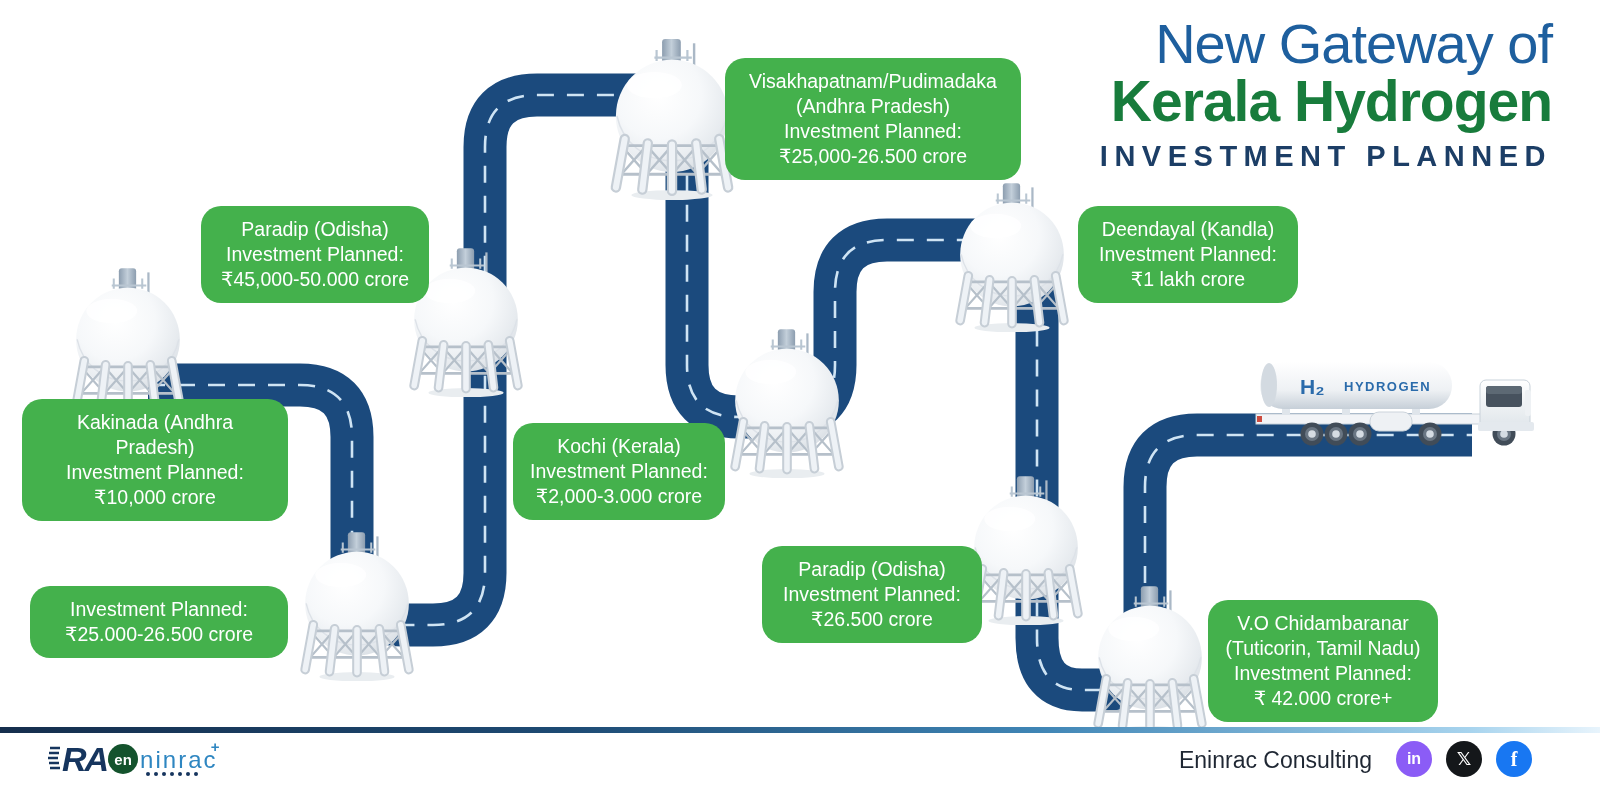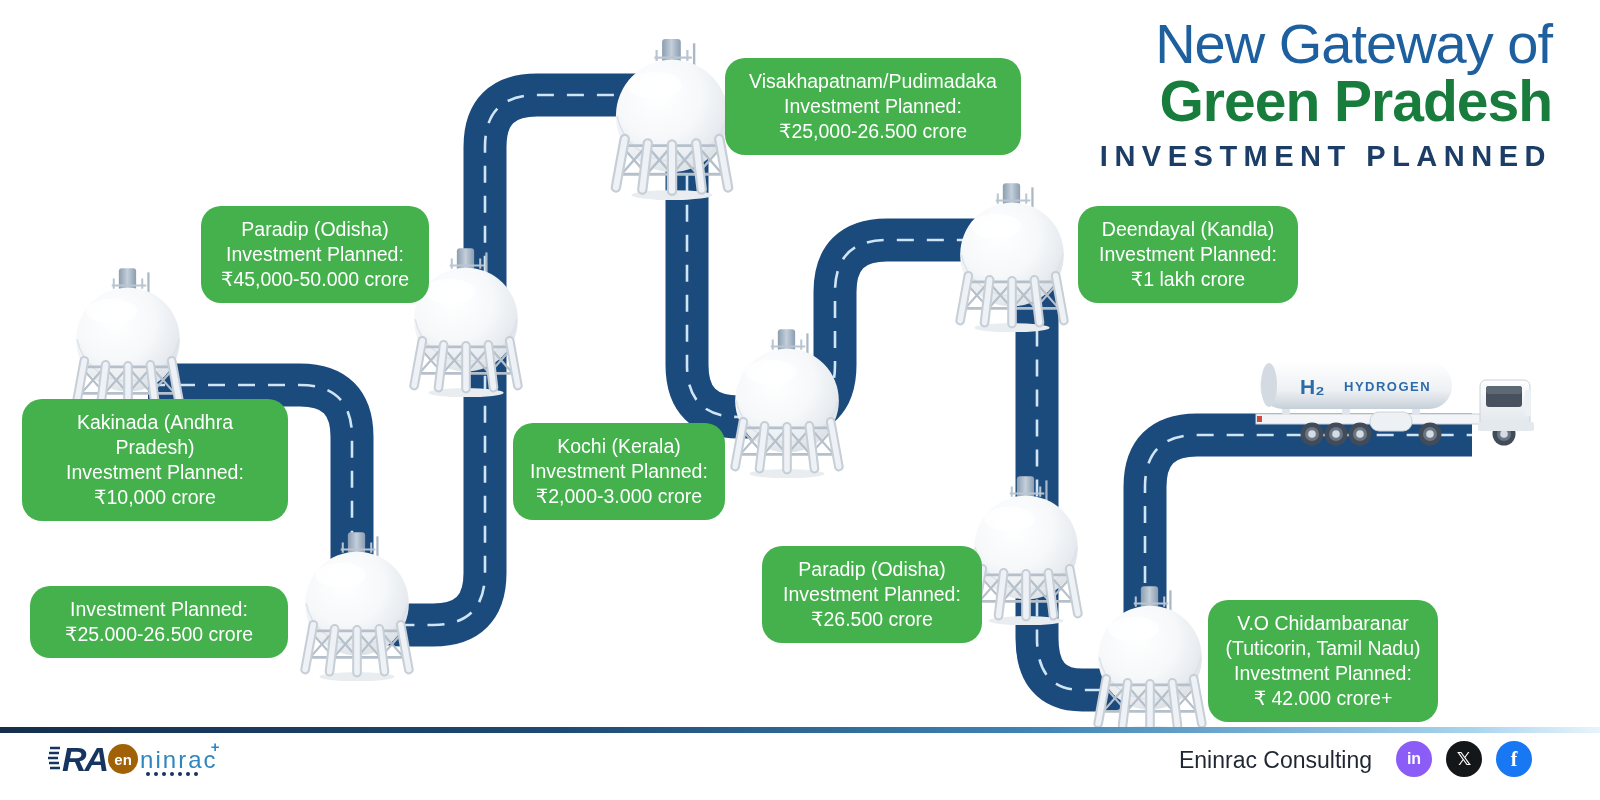--- a/index.html
+++ b/index.html
@@ -28,21 +28,21 @@
   #title .t2{color:#187c3c;font-size:57px;font-weight:700;line-height:1.05;letter-spacing:-1px;}
   #title .t3{color:#1c3e66;font-size:29px;font-weight:600;letter-spacing:6.5px;margin-top:8px;white-space:nowrap;}
 
   
   #divider{position:absolute;left:0;top:727px;width:1600px;height:6px;z-index:5;
            background:linear-gradient(to right,#152e4d 0%,#1d4a73 35%,#3f85b5 65%,#a8d4ee 92%,#e8f4fc 100%);}
   #footer{position:absolute;left:0;top:733px;width:1600px;height:67px;z-index:5;background:#fff;}
   #logo{position:absolute;left:46px;top:9px;display:flex;align-items:flex-start;}
   #logo .ra{color:#16355e;font-weight:700;font-style:italic;font-size:34px;line-height:1;letter-spacing:-2px;}
   #logo .en-circle{display:inline-flex;align-items:center;justify-content:center;width:30px;height:30px;
-        border-radius:50%;background:#a16207;color:#fff;font-size:15px;font-weight:700;margin:2px 2px 0 1px;}
+        border-radius:50%;background:#14532d;color:#fff;font-size:15px;font-weight:700;margin:2px 2px 0 1px;}
   #logo .rest-wrap{position:relative;margin-top:4px;}
   #logo .rest{color:#2e86c1;font-size:24px;letter-spacing:2px;font-weight:500;}
   #logo .plus{position:absolute;right:-2px;top:-8px;color:#2e86c1;font-size:15px;font-weight:700;}
   #logo .dots{position:absolute;left:6px;top:26px;display:flex;gap:4px;}
   #logo .dots i{width:4px;height:4px;border-radius:50%;background:#16355e;}
   #company{position:absolute;right:228px;top:14px;font-size:23px;color:#1f2733;}
   .social{position:absolute;top:8px;width:36px;height:36px;border-radius:50%;display:flex;
           align-items:center;justify-content:center;color:#fff;font-weight:700;cursor:pointer;}
   #li-icon{right:168px;background:#8b5cf6;font-size:16px;}
   #x-icon{right:118px;background:#14171a;font-size:18px;}
@@ -171,20 +171,21 @@
       <rect x="228" y="34" width="50" height="48" rx="6" fill="url(#cabGrad)" stroke="#c9d2da" stroke-width="1"></rect>
       <rect x="234" y="40" width="36" height="21" rx="3" fill="#47525e"></rect>
       <rect x="234" y="40" width="36" height="8" rx="3" fill="#5d6974"></rect>
       <rect x="226" y="76" width="56" height="9" rx="2" fill="#e4e9ee"></rect>
       <rect x="273" y="44" width="6" height="26" rx="2" fill="#eef1f4"></rect>
     </g>
   </svg>
 
   <div class="card" style="left:725px;top:58px;width:296px">
     <div class="loc">Visakhapatnam/Pudimadaka</div>
+    <div class="loc2">(Andhra Pradesh)</div>
     <div class="pl">Investment Planned:</div>
     <div class="amt">₹25,000-26.500 crore</div>
   </div>
   <div class="card" style="left:201px;top:206px;width:228px">
     <div class="loc">Paradip (Odisha)</div>
 
     <div class="pl">Investment Planned:</div>
     <div class="amt">₹45,000-50.000 crore</div>
   </div>
   <div class="card" style="left:1078px;top:206px;width:220px">
@@ -218,21 +219,21 @@
   </div>
   <div class="card" style="left:1208px;top:600px;width:230px">
     <div class="loc">V.O Chidambaranar</div>
     <div class="loc2">(Tuticorin, Tamil Nadu)</div>
     <div class="pl">Investment Planned:</div>
     <div class="amt">₹ 42.000 crore+</div>
   </div>
 
   <div id="title">
     <div class="t1">New Gateway of</div>
-    <div class="t2">Green Pradesh</div>
+    <div class="t2">Kerala Hydrogen</div>
     <div class="t3">INVESTMENT PLANNED</div>
   </div>
 
   <div id="divider"></div>
   <div id="footer">
     <div id="logo">
       <svg width="16" height="30" viewBox="0 0 16 30">
         <path d="M4,6 H14 M3,11 H13 M2,16 H12 M3,21 H13 M4,26 H14" stroke="#16355e" stroke-width="2.4"></path>
       </svg>
       <span class="ra">RA</span>

